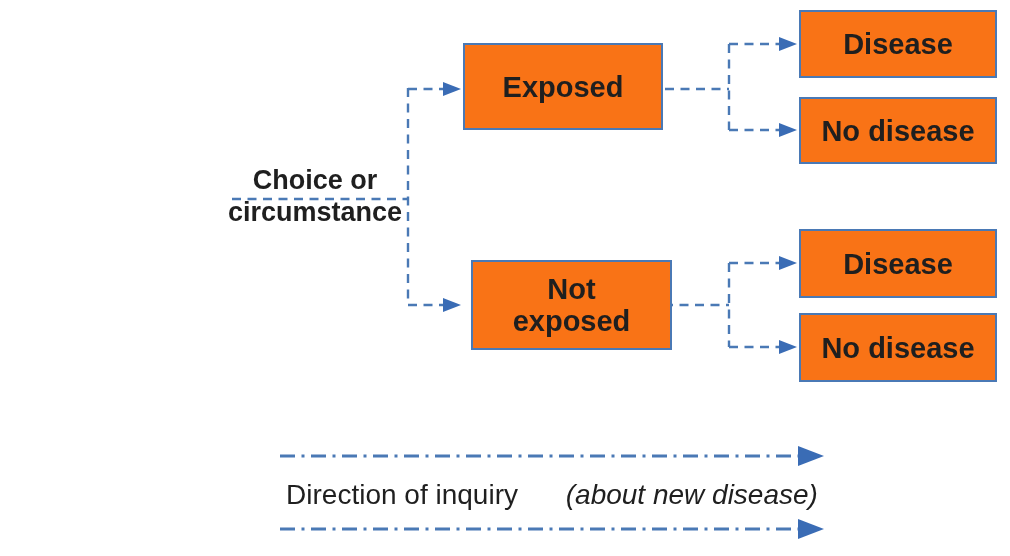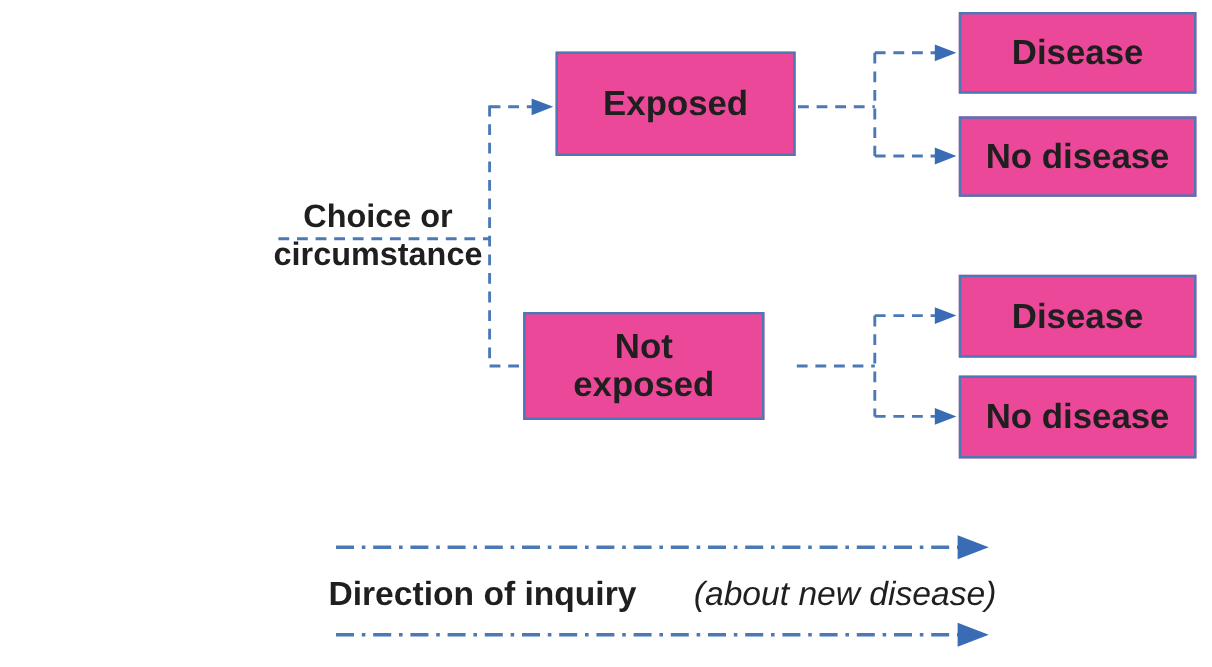--- a/index.html
+++ b/index.html
@@ -37,39 +37,39 @@
   .arrow { fill: var(--color-arrow); stroke: none; }
 
   .node {
     position: absolute;
     display: flex;
     align-items: center;
     justify-content: center;
     text-align: center;
     color: var(--color-text);
     font-weight: bold;
-    background: #ec4899;
+    background: #f97316;
   }
   .circle-node {
     left: 13px; top: 96px;
     width: 212px; height: 205px;
     border: 3px solid var(--color-line);
     border-radius: 50%;
     font-size: 28px;
     line-height: 33px;
     white-space: pre-line;
   }
   .box {
     border: 2.5px solid var(--color-line);
     font-size: 29px;
     white-space: pre-line;
     line-height: 32px;
   }
   .box-exposed     { left: 463px; top: 43px;  width: 200px; height: 87px; }
-  .box-notexposed  { left: 436px; top: 260px; width: 201px; height: 90px; }
+  .box-notexposed  { left: 471px; top: 260px; width: 201px; height: 90px; }
   .box-disease-1   { left: 799px; top: 10px;  width: 198px; height: 68px; }
   .box-nodisease-1 { left: 799px; top: 97px;  width: 198px; height: 67px; }
   .box-disease-2   { left: 799px; top: 229px; width: 198px; height: 69px; }
   .box-nodisease-2 { left: 799px; top: 313px; width: 198px; height: 69px; }
 
   .branch-label {
     position: absolute;
     left: 222px; top: 164px;
     width: 186px;
     text-align: center;
@@ -90,21 +90,21 @@
     font-size: 29px;
   }
   .legend-direction {
     position: absolute;
     left: 252px; top: 479px;
     width: 600px;
     text-align: center;
     color: var(--color-text);
     font-size: 28px;
   }
-  .legend-direction .bold-part { font-weight: bold; }
+  .legend-direction .bold-part { font-weight: normal; }
   .legend-direction .note-part { font-style: italic; font-weight: normal; margin-left: 40px; }
 </style>
 </head>
 <body>
 
 <div class="canvas">
 
   <svg class="wires" viewBox="0 0 1010 556" xmlns="http://www.w3.org/2000/svg">
 
     <line class="dash" x1="232" y1="199" x2="408" y2="199"></line>

